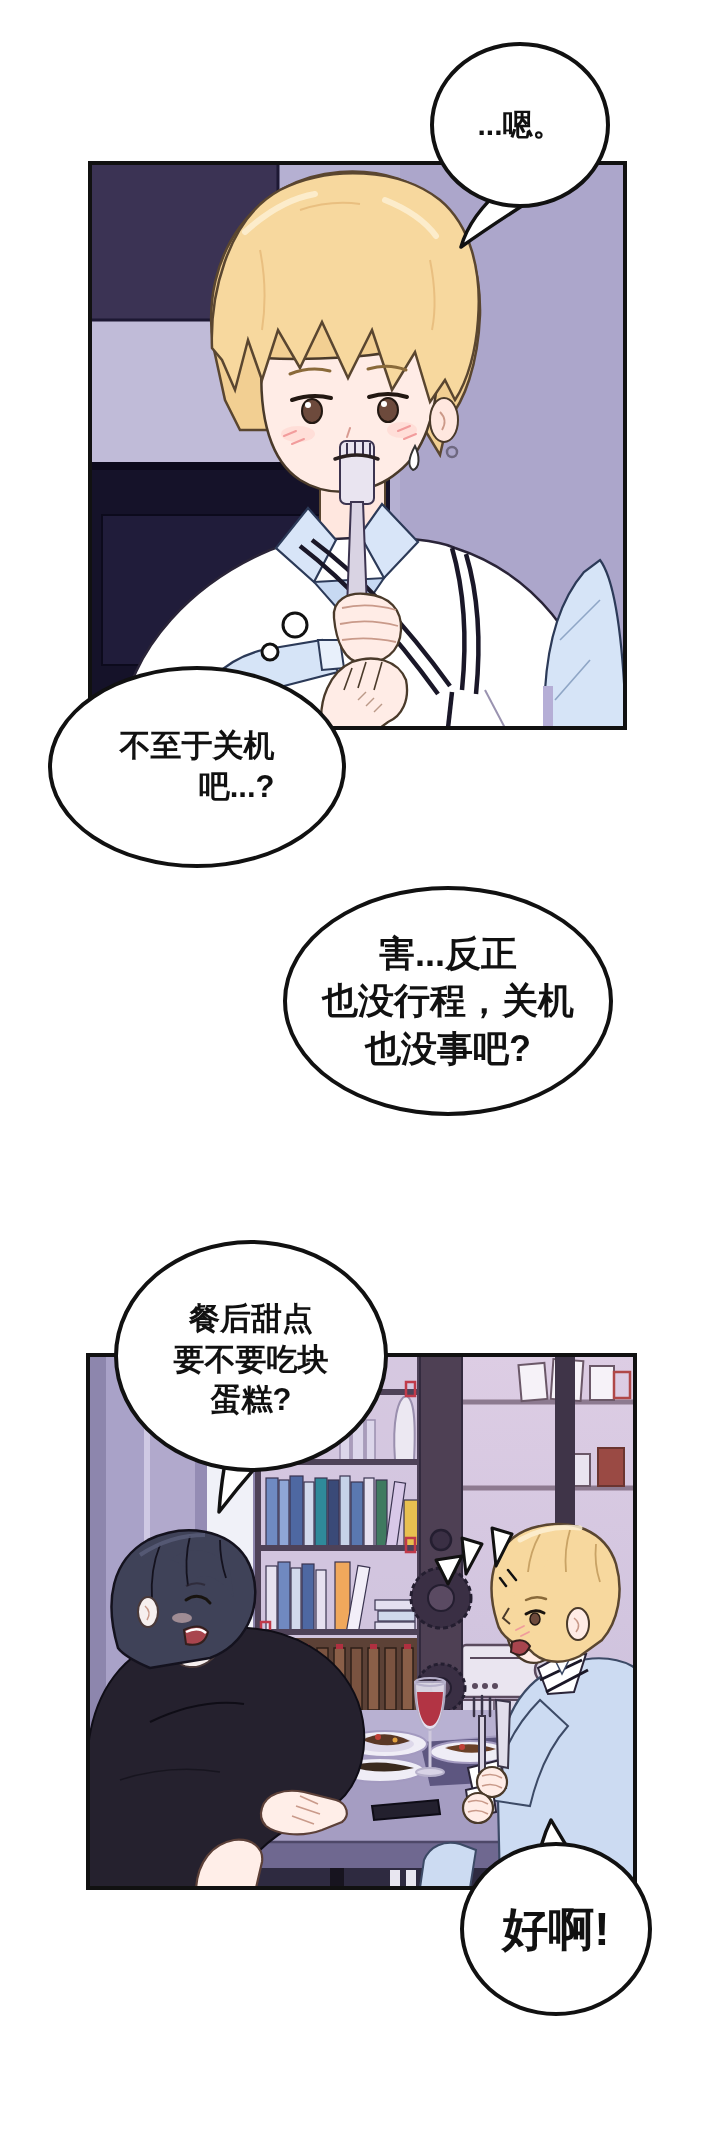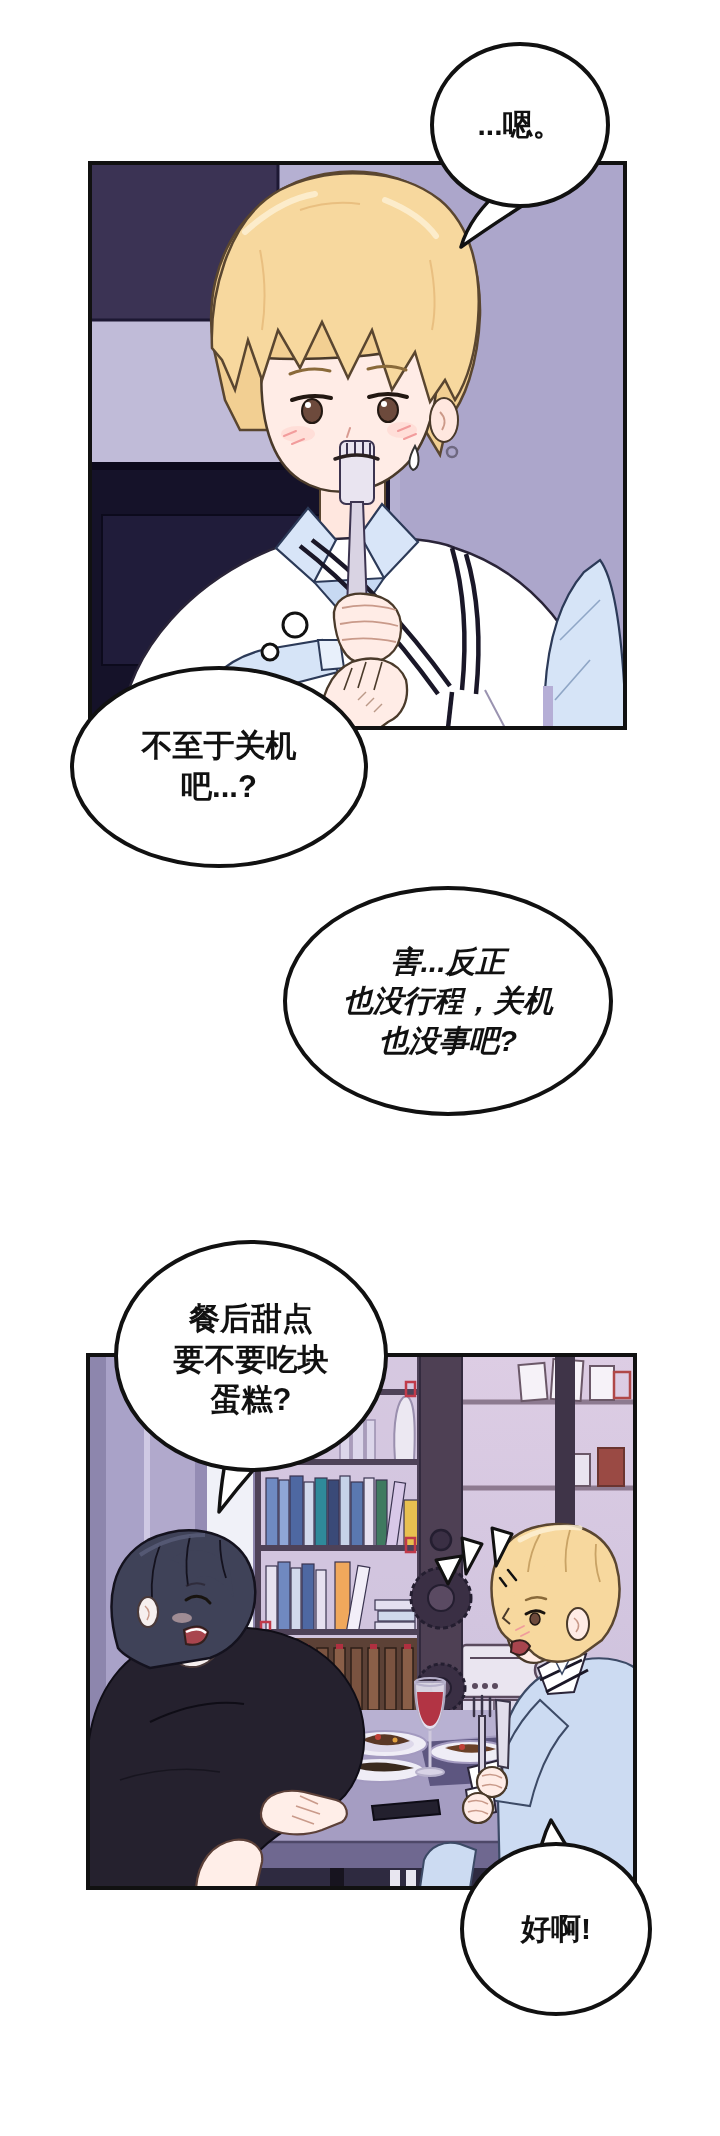--- a/index.html
+++ b/index.html
@@ -11,28 +11,28 @@
     position:absolute;z-index:3;background:#ffffff;border:4px solid #111111;
     border-radius:50%;display:flex;align-items:center;justify-content:center;
     box-sizing:border-box;text-align:center;
   }
   .bubble .txt{
     white-space:pre-line;font-weight:700;color:#111111;line-height:1.32;
     font-family:"Liberation Sans","DejaVu Sans",sans-serif;
   }
   #bubble-1{left:430px;top:42px;width:180px;height:166px;}
   #bubble-1 .txt{font-size:30px;}
-  #bubble-2{left:70px;top:666px;width:298px;height:202px;}
+  #bubble-2{left:48px;top:666px;width:298px;height:202px;text-align:right;}
   #bubble-2 .txt{font-size:31px;}
   #bubble-3{left:283px;top:886px;width:330px;height:230px;}
-  #bubble-3 .txt{font-size:30px;font-style:italic;}
+  #bubble-3 .txt{font-size:36px;}
   #bubble-4{left:114px;top:1240px;width:274px;height:232px;}
   #bubble-4 .txt{font-size:31px;margin-top:8px;}
   #bubble-5{left:460px;top:1842px;width:192px;height:174px;}
-  #bubble-5 .txt{font-size:30px;}
+  #bubble-5 .txt{font-size:46px;}
 </style>
 </head>
 <body>
 
 <div id="comic-page">
 
   <svg id="art" width="720" height="2136" viewBox="0 0 720 2136">
     <defs>
       <clipPath id="clipP1">
           <rect x="90" y="163" width="535" height="565"></rect>

